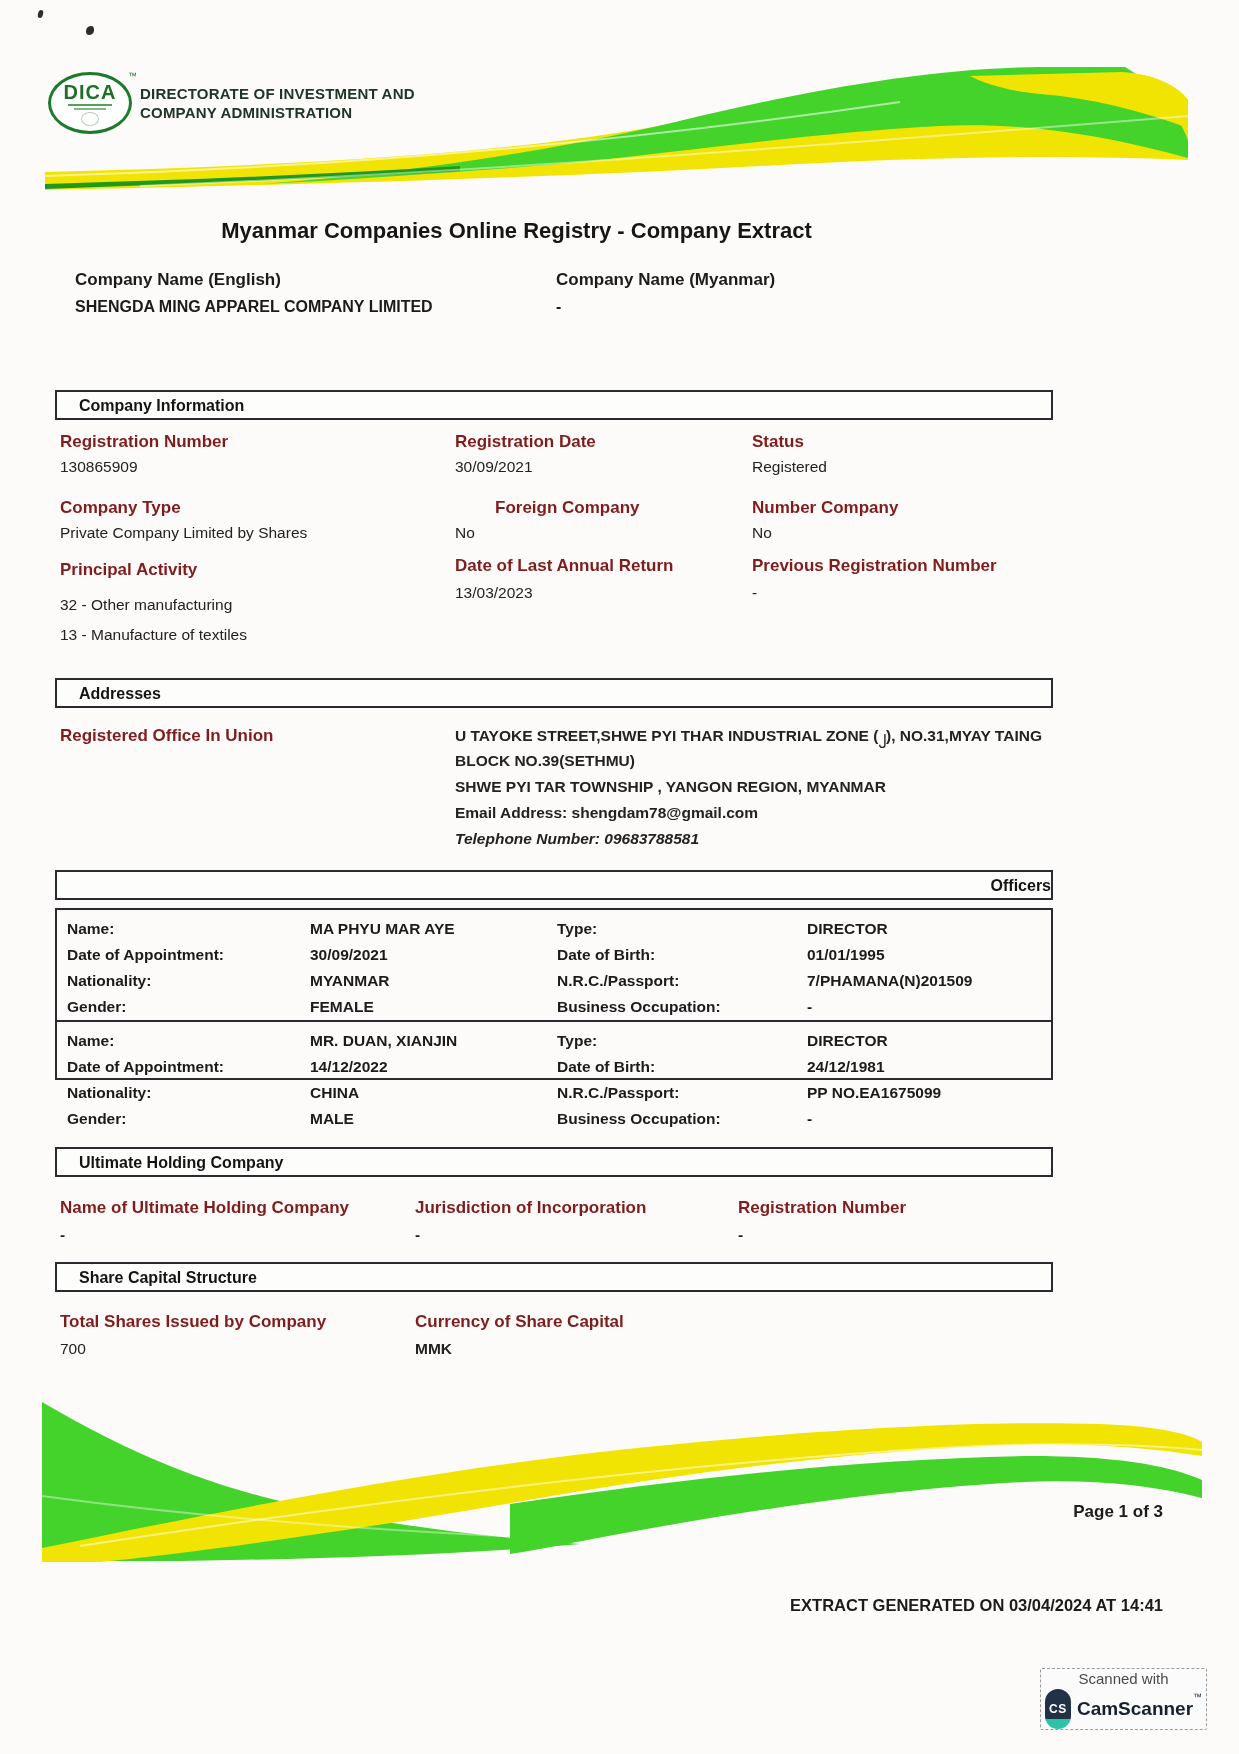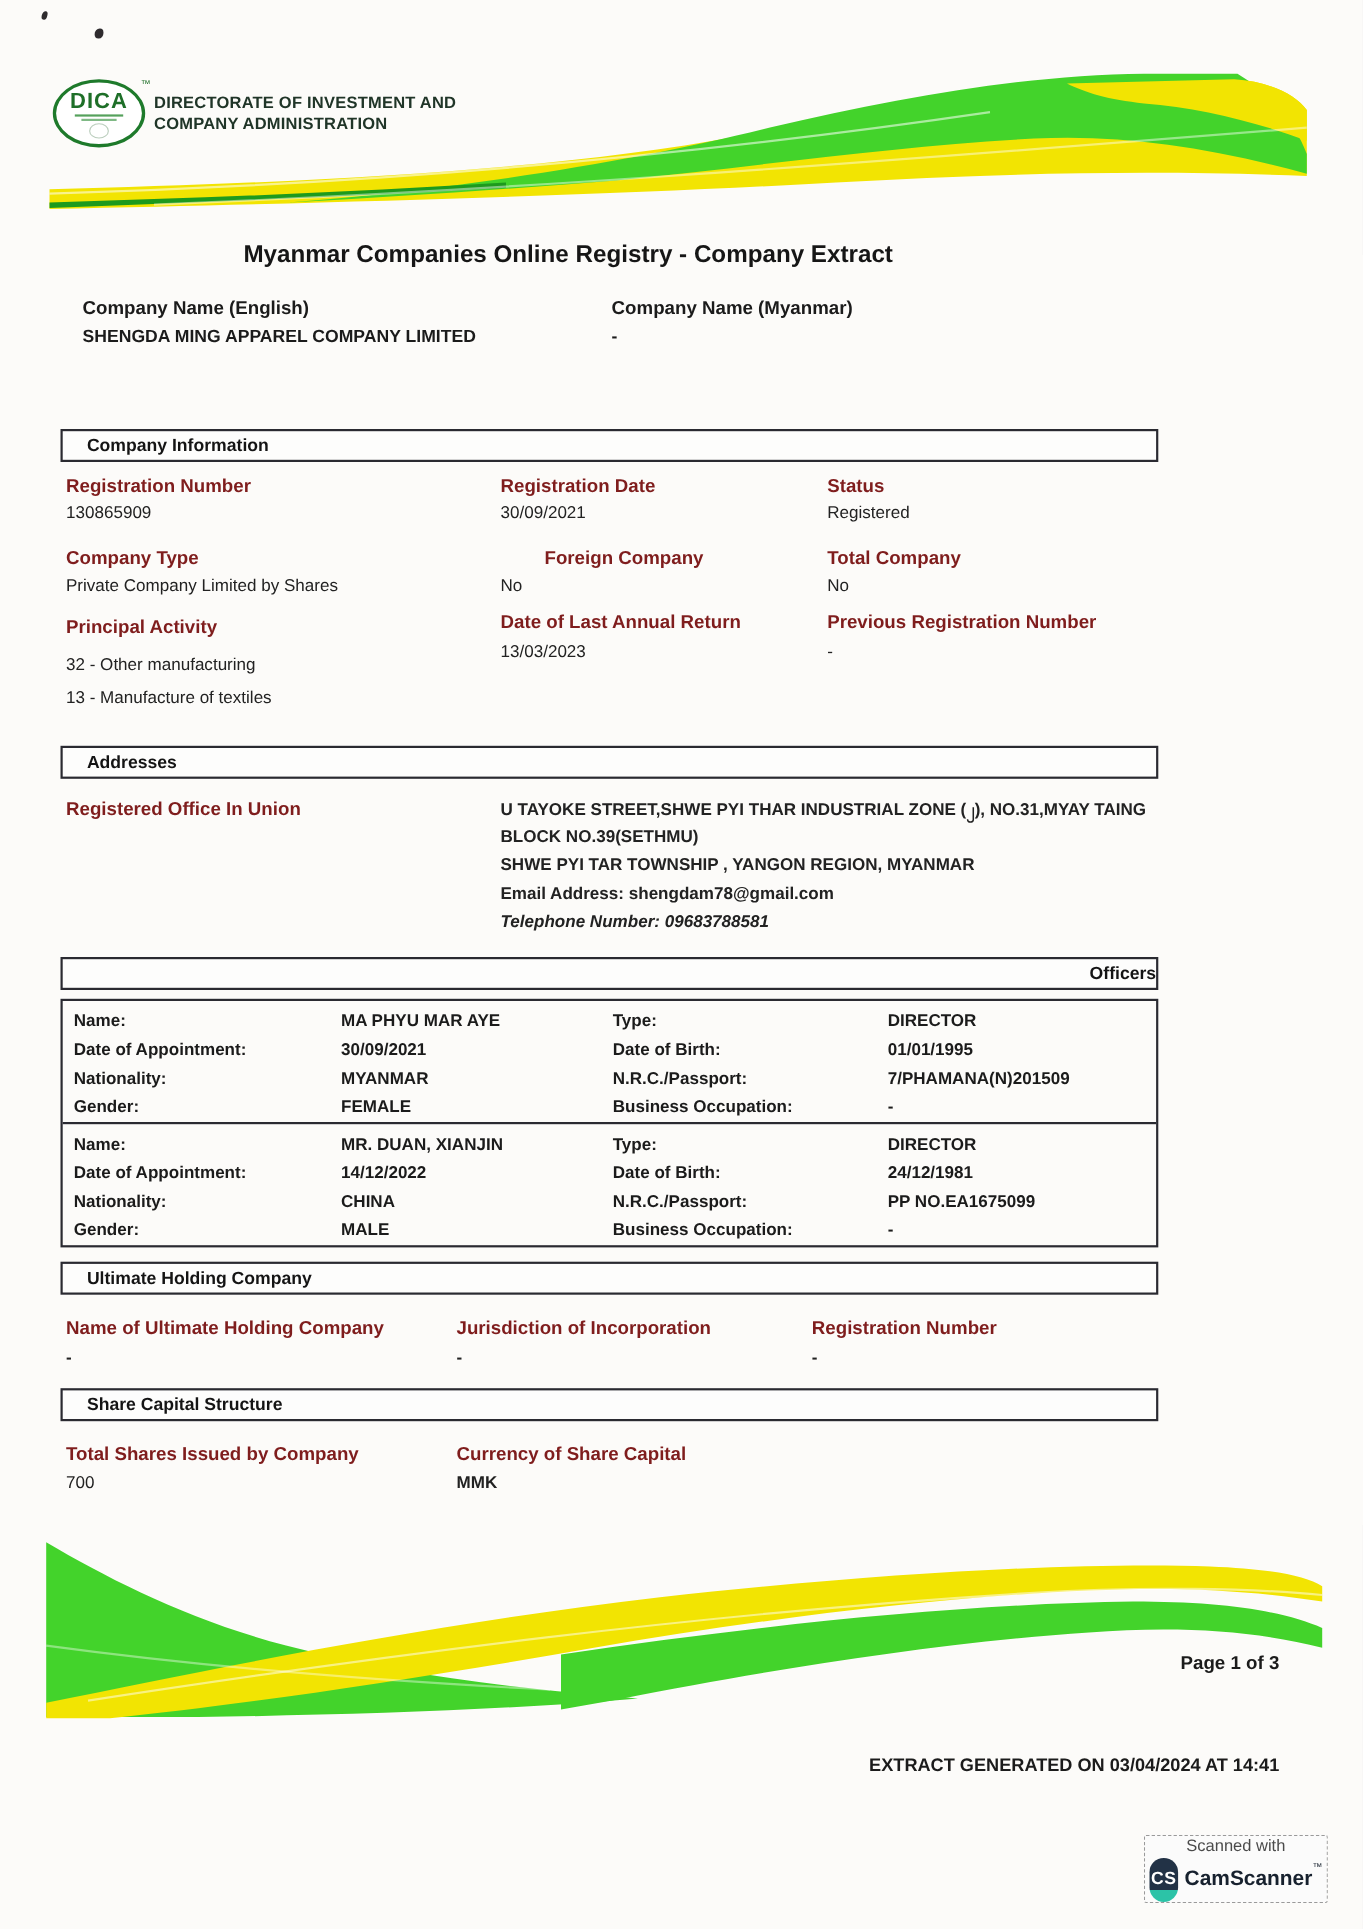--- a/index.html
+++ b/index.html
@@ -30,37 +30,37 @@
   .val{font-weight:500;font-size:15.5px;color:#222;}
   .cn-lbl{font-size:17px;font-weight:700;}
   .cn-val{font-size:16px;font-weight:600;}
   
   .sec{
     position:absolute;left:55px;width:998px;height:30px;box-sizing:border-box;
     border:2px solid #2a2a31;background:#fdfdfc;
     font-size:16px;font-weight:700;line-height:27px;padding-left:22px;color:#141414;
   }
   
-  .officers-box{position:absolute;left:55px;top:908px;width:998px;height:226px;box-sizing:border-box;border:2px solid #2a2a31;}
+  .officers-box{position:absolute;left:55px;top:908px;width:998px;height:172px;box-sizing:border-box;border:2px solid #2a2a31;}
   .officers-divider{position:absolute;left:0;top:110px;width:100%;height:2px;background:#2a2a31;}
   .o-lbl{position:absolute;font-size:15.5px;font-weight:700;}
   .o-val{position:absolute;font-size:15.5px;font-weight:600;}
   
   .pg{position:absolute;right:76px;top:1502px;font-size:17px;font-weight:700;}
   .gen{position:absolute;right:76px;top:1596px;font-size:16.5px;font-weight:700;}
   
   .cs-badge{
     position:absolute;left:1040px;top:1668px;width:167px;height:62px;box-sizing:border-box;
     border:1.5px dashed #9a9a9a;background:#fbfbfb;border-radius:2px;
     display:flex;flex-direction:column;align-items:center;justify-content:center;gap:2px;
   }
   .cs-cap{font-size:15px;color:#4a4a4a;font-weight:500;}
   .cs-row{display:flex;align-items:center;gap:6px;}
   .cs-icon{
-    width:26px;height:40px;border-radius:13px;color:#fff;font-size:16px;font-weight:800;
+    width:26px;height:40px;border-radius:13px;color:#fff;font-size:12px;font-weight:800;
     display:grid;place-items:center;letter-spacing:.5px;
     background:linear-gradient(180deg,#223246 0%,#223246 74%,#2cc3a7 74%,#2cc3a7 100%);
   }
   .cs-name{font-size:19px;font-weight:800;color:#17212e;}
   .cs-tm{font-size:9px;color:#17212e;vertical-align:top;position:relative;top:-6px;}
 </style>
 </head>
 <body>
 
 <div class="page">
@@ -100,21 +100,21 @@
 
   <div class="abs lbl" style="left:60px;top:432px;">Registration Number</div>
   <div class="abs lbl" style="left:455px;top:432px;">Registration Date</div>
   <div class="abs lbl" style="left:752px;top:432px;">Status</div>
   <div class="abs val" style="left:60px;top:458px;">130865909</div>
   <div class="abs val" style="left:455px;top:458px;">30/09/2021</div>
   <div class="abs val" style="left:752px;top:458px;">Registered</div>
 
   <div class="abs lbl" style="left:60px;top:498px;">Company Type</div>
   <div class="abs lbl" style="left:455px;top:498px;margin-left:40px;">Foreign Company</div>
-  <div class="abs lbl" style="left:752px;top:498px;">Total Company</div>
+  <div class="abs lbl" style="left:752px;top:498px;">Number Company</div>
   <div class="abs val" style="left:60px;top:524px;">Private Company Limited by Shares</div>
   <div class="abs val" style="left:455px;top:524px;">No</div>
   <div class="abs val" style="left:752px;top:524px;">No</div>
 
   <div class="abs lbl" style="left:60px;top:560px;">Principal Activity</div>
   <div class="abs lbl" style="left:455px;top:556px;">Date of Last Annual Return</div>
   <div class="abs lbl" style="left:752px;top:556px;">Previous Registration Number</div>
   <div class="abs val" style="left:455px;top:584px;">13/03/2023</div>
   <div class="abs val" style="left:752px;top:584px;">-</div>
   <div class="abs val" style="left:60px;top:596px;">32 - Other manufacturing</div>

